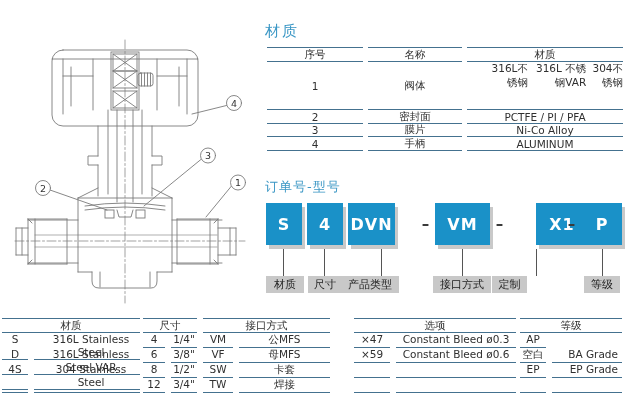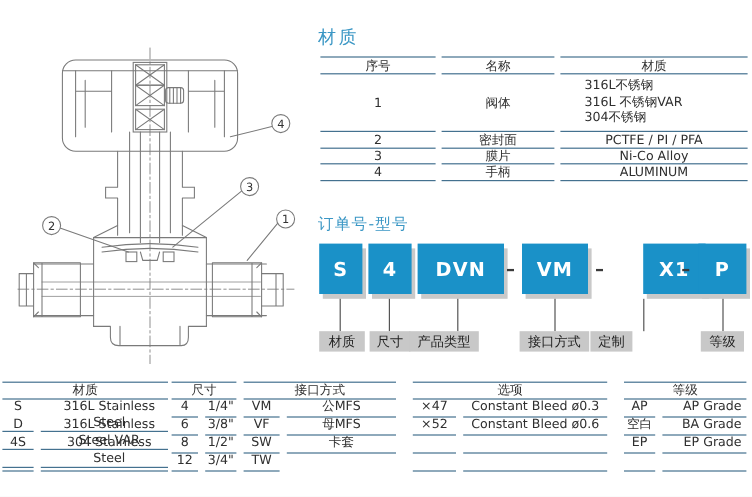--- a/index.html
+++ b/index.html
@@ -16,21 +16,21 @@
 
   
   .mtab {
     position:absolute; left:267px; top:47px; width:356px;
     display:grid; grid-template-columns:96px 94px 156px;
     grid-template-rows:15px 48px 14px 13px 14px; column-gap:5px;
     font-size:10.5px;
   }
   .tc { border-bottom:1.5px solid #44718f; display:flex; align-items:center; justify-content:center; }
   .tc.h { border-top:1.5px solid #44718f;font-family:Liberation Mono, monospace; }
-  .tc.mats { flex-direction:column; align-items:flex-start; justify-content:center; padding-left:20px; line-height:13.5px;text-align:right; }
+  .tc.mats { align-items:flex-start; justify-content:center; padding-left:20px; line-height:13.5px;text-align:right; }
 
   
   .obox {
     position:absolute; top:203px; height:42px; background:#1a91c8; color:#fff;
     font-weight:bold; font-size:16px; display:flex; align-items:center; justify-content:center;
     box-shadow:3px 4px 0 #c9c9c9; letter-spacing:1px;
   }
   .odash { position:absolute; top:203px; height:42px; width:21px; line-height:42px;
            text-align:center; font-weight:bold; font-size:15px; color:#3a3a3a; }
   .oconn { position:absolute; top:249px; height:27px; width:1px; background:#555; }
@@ -39,21 +39,21 @@
 
   
   .lt { position:absolute; top:318px; font-size:10.5px; }
   .lhdr { height:15px; line-height:12px; text-align:center;
           border-top:1.5px solid #44718f; border-bottom:1.5px solid #44718f; }
   .lrow { display:grid; column-gap:6px; height:15px; }
   .lrow div { border-bottom:1.5px solid #44718f; line-height:13px; text-align:center; }
   .t1 { left:2px;   width:138px; } .t1 .lrow { grid-template-columns:26px 106px; }
   .t2 { left:143px; width:54px;  } .t2 .lrow { grid-template-columns:22px 26px; }
   .t3 { left:203px; width:127px; } .t3 .lrow { grid-template-columns:30px 91px; }
-  .t4 { left:344px; width:162px; } .t4 .lrow { grid-template-columns:36px 120px; }
+  .t4 { left:354px; width:162px; } .t4 .lrow { grid-template-columns:36px 120px; }
   .t5 { left:520px; width:102px; } .t5 .lrow { grid-template-columns:26px 70px; }
   .t1 .lrow .c2 { text-align:center; padding-left:8px; }
   .t5 .lrow .c2 { text-align:right; padding-right:4px; }
 
   
   .drawing { position:absolute; left:5px; top:10px; }
   .drawing text { font-size:9.5px; fill:#333; stroke:none; }
 </style>
 </head>
 <body>
@@ -178,21 +178,21 @@
 
     <div class="tc">4</div>
     <div class="tc">手柄</div>
     <div class="tc">ALUMINUM</div>
   </div>
 
   <div class="sec-title order-title">订单号-型号</div>
 
   <div class="obox" style="left:266px;width:36px;">S</div>
   <div class="obox" style="left:307px;width:36px;">4</div>
-  <div class="obox" style="left:348px;width:72px;">DVN</div>
+  <div class="obox" style="left:348px;width:47px;">DVN</div>
   <div class="odash" style="left:415px;">–</div>
   <div class="obox" style="left:435px;width:55px;">VM</div>
   <div class="odash" style="left:489px;">–</div>
   <div class="obox" style="left:536px;width:52px;">X1</div>
   <div class="odash" style="left:561px;">–</div>
   <div class="obox" style="left:582px;width:40px;">P</div>
 
   <div class="oconn" style="left:283px;"></div>
   <div class="oconn" style="left:324px;"></div>
   <div class="oconn" style="left:381px;"></div>
@@ -256,48 +256,48 @@
     <div class="lrow">
       <div class="c1">VF</div>
       <div class="c2">母MFS</div>
       </div>
     <div class="lrow">
       <div class="c1">SW</div>
       <div class="c2">卡套</div>
       </div>
     <div class="lrow">
       <div class="c1">TW</div>
+      <div class="c2">焊接</div>
       </div>
   </div>
 
   <div class="lt t4">
     <div class="lhdr">选项</div>
     <div class="lrow">
       <div class="c1">×47</div>
       <div class="c2">Constant Bleed ø0.3</div>
       </div>
     <div class="lrow">
-      <div class="c1">×52</div>
+      <div class="c1">×59</div>
       <div class="c2">Constant Bleed ø0.6</div>
       </div>
     <div class="lrow">
       <div class="c1"></div>
       <div class="c2"></div>
       </div>
     <div class="lrow">
       <div class="c1"></div>
       <div class="c2"></div>
       </div>
   </div>
 
   <div class="lt t5">
     <div class="lhdr">等级</div>
     <div class="lrow">
       <div class="c1">AP</div>
-      <div class="c2">AP Grade</div>
       </div>
     <div class="lrow">
       <div class="c1">空白</div>
       <div class="c2">BA Grade</div>
       </div>
     <div class="lrow">
       <div class="c1">EP</div>
       <div class="c2">EP Grade</div>
       </div>
     <div class="lrow">

